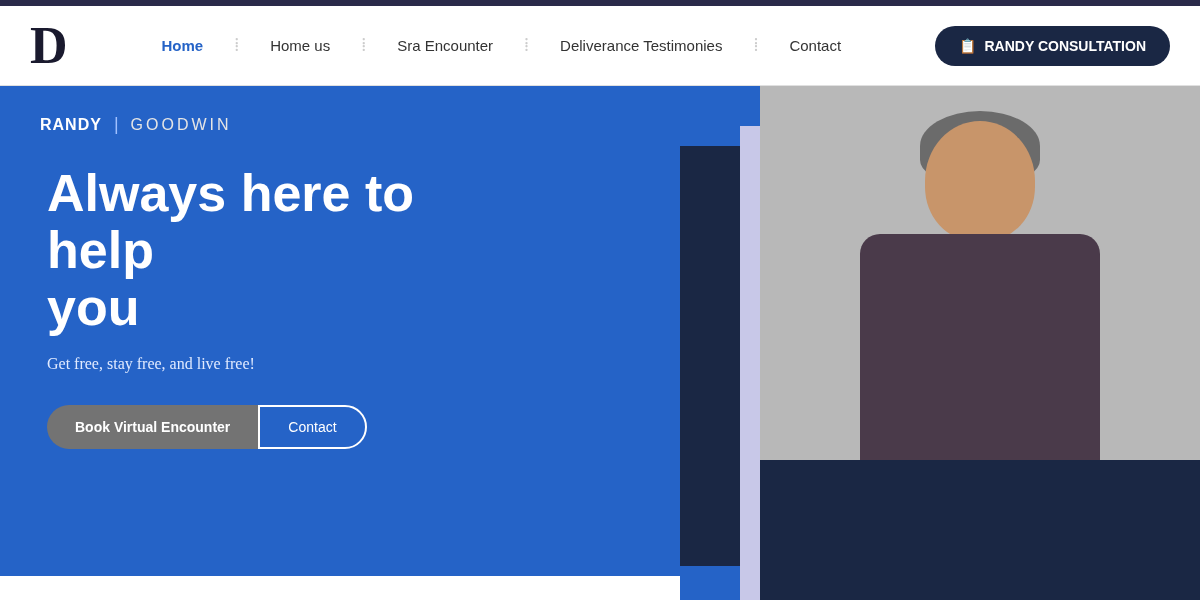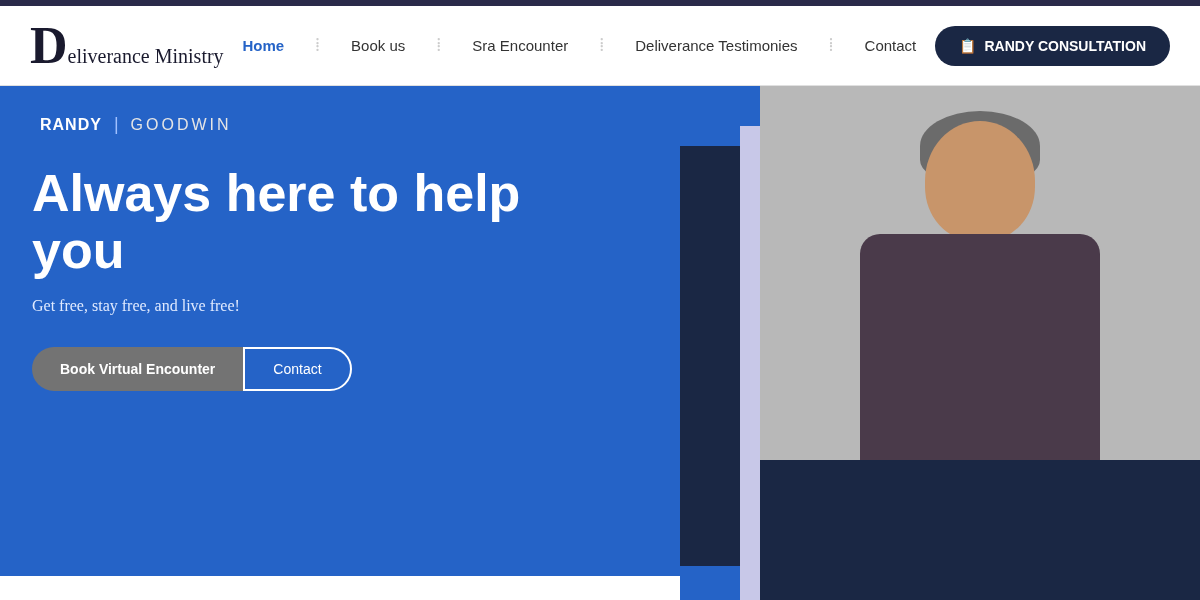--- a/index.html
+++ b/index.html
@@ -119,21 +119,21 @@
     }
 
     .hero-name-last {
       font-weight: 400;
       font-size: 16px;
       color: #e5e5e5;
       letter-spacing: 3px;
     }
 
     .hero-content {
-      padding: 30px 32px 0;
+      padding: 30px 47px 0;
       max-width: 580px;
     }
 
     .hero-title {
       font-size: 52px;
       font-weight: 800;
       color: #ffffff;
       line-height: 1.1;
       font-family: Arial, sans-serif;
       margin-bottom: 18px;
@@ -288,27 +288,26 @@
     }
   </style>
 </head>
 <body>
 
 <div class="top-bar"></div>
 
 <header class="header">
   <div class="logo">
     <span class="logo-d">D</span>
-    <span class="logo-text">eliverance  Ministry</span>
   </div>
 
   <nav class="nav">
     <span class="nav-item active">Home</span>
     <span class="nav-separator">⁞</span>
-    <span class="nav-item">Book us</span>
+    <span class="nav-item">Home us</span>
     <span class="nav-separator">⁞</span>
     <span class="nav-item">Sra Encounter</span>
     <span class="nav-separator">⁞</span>
     <span class="nav-item">Deliverance Testimonies</span>
     <span class="nav-separator">⁞</span>
     <span class="nav-item">Contact</span>
   </nav>
 
   <button class="consultation-btn">
     <span class="clip-icon">📋</span>

